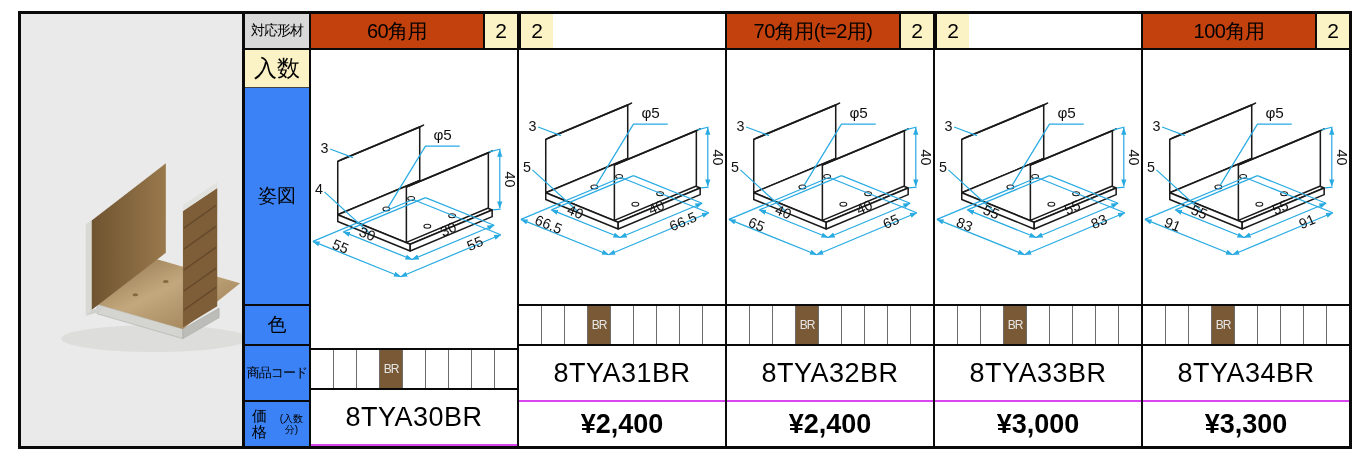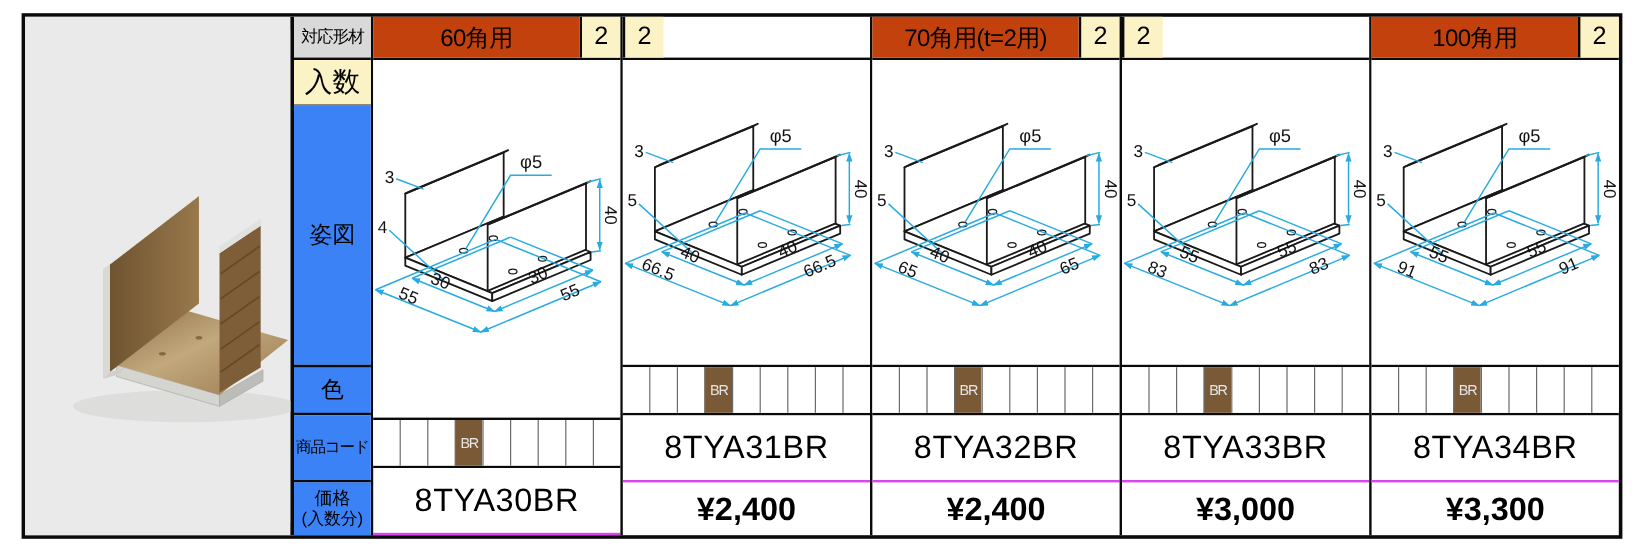--- a/index.html
+++ b/index.html
@@ -14,22 +14,22 @@
 
   
   .spec-table { flex:1; display:flex; }
   .label-col { width:66px; display:flex; flex-direction:column; border-right:2px solid #0a0a0a; }
   .lcell { display:flex; align-items:center; justify-content:center; text-align:center; background:#3b82f6; }
   .lcell.spec  { height:36px; background:#d9d9d9; font-size:14px; border-bottom:2px solid #0a0a0a; letter-spacing:-1px;}
   .lcell.qty   { height:38px; background:#fbf3c5; font-size:23px; border-bottom:1px solid #444; }
   .lcell.fig   { flex:1; font-size:19px; }
   .lcell.color { height:42px; font-size:19px; border-top:2px solid #0a0a0a; border-bottom:2px solid #0a0a0a; }
   .lcell.code  { height:56px; font-size:13px; border-bottom:2px solid #0a0a0a; letter-spacing:-1px; }
-  .lcell.price { height:44px; flex-direction:column; font-size:15px; line-height:1.1; }
-  .price-note { font-size:14px; }
+  .lcell.price { height:44px; flex-direction:row; font-size:15px; line-height:1.1; }
+  .price-note { font-size:10px; }
 
   .product-col { flex:1; display:flex; flex-direction:column; border-left:2px solid #0a0a0a; min-width:0; }
   .product-col.first { border-left:none; }
   .head-row { height:36px; display:flex; border-bottom:2px solid #0a0a0a; }
   .pname { flex:1; background:#c2410c; display:flex; align-items:center; justify-content:center;
     font-size:20px; letter-spacing:-0.5px; white-space:nowrap; }
   .pqty { width:34px; background:#fbf3c5; border-left:2px solid #0a0a0a; display:flex;
     align-items:center; justify-content:center; font-size:21px; }
   .figure-cell { flex:1; display:flex; align-items:center; justify-content:center; background:#fff; overflow:hidden; }
   .figure-cell svg { width:206px; height:183px; }

